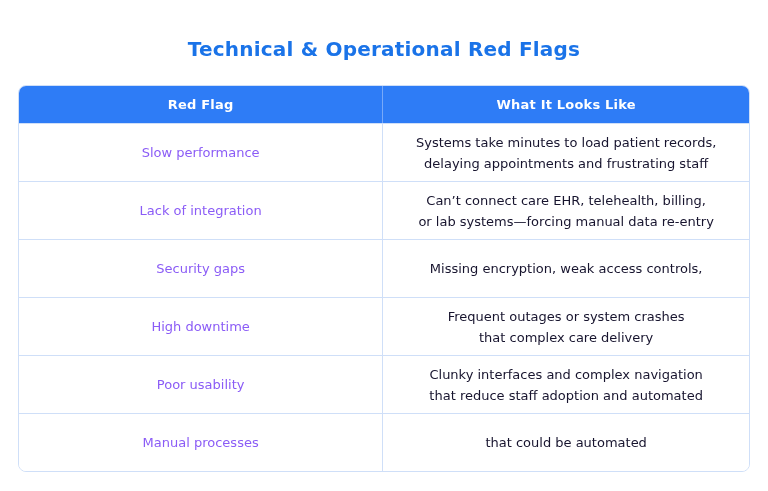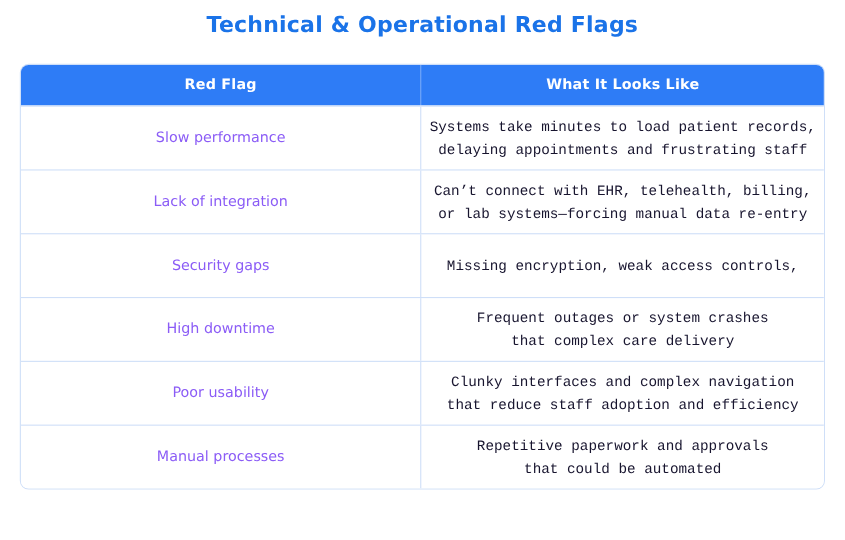--- a/index.html
+++ b/index.html
@@ -6,21 +6,21 @@
   html, body { background: #ffffff; }
   body {
     width: 768px;
     height: 491px;
     font-family: "DejaVu Sans", "Liberation Sans", sans-serif;
     overflow: hidden;
   }
   .page {
     width: 768px;
     height: 379px;
-    padding-top: 10px;
+    padding-top: 37px;
     background: #ffffff;
   }
   .page-title {
     text-align: center;
     color: #1a73e8;
     font-size: 20px;
     font-weight: 700;
     letter-spacing: 0.2px;
     margin-bottom: 24px;
   }
@@ -65,21 +65,21 @@
     border-right: 1px solid #cfdff8;
     color: #8b5cf6;
     font-size: 13px;
   }
   .td.desc {
     flex: 1;
     color: #17142e;
     font-size: 13px;
     line-height: 21px;
   }
-  .desc-line { display: block; font-family: Liberation Mono, monospace; }
+  .desc-line { display: block; }
 </style>
 </head>
 <body>
 
 <div class="page">
 
   <h1 class="page-title">Technical &amp; Operational Red Flags</h1>
 
   <div class="table">
 
@@ -92,21 +92,21 @@
       <div class="td flag">Slow performance</div>
       <div class="td desc">
         <span class="desc-line">Systems take minutes to load patient records,</span>
         <span class="desc-line">delaying appointments and frustrating staff</span>
       </div>
     </div>
 
     <div class="trow">
       <div class="td flag">Lack of integration</div>
       <div class="td desc">
-        <span class="desc-line">Can’t connect with EHR, telehealth, billing,</span>
+        <span class="desc-line">Can’t connect care EHR, telehealth, billing,</span>
         <span class="desc-line">or lab systems—forcing manual data re-entry</span>
       </div>
     </div>
 
     <div class="trow">
       <div class="td flag">Security gaps</div>
       <div class="td desc">
         <span class="desc-line">Missing encryption, weak access controls,</span>
       </div>
     </div>
@@ -116,27 +116,26 @@
       <div class="td desc">
         <span class="desc-line">Frequent outages or system crashes</span>
         <span class="desc-line">that complex care delivery</span>
       </div>
     </div>
 
     <div class="trow">
       <div class="td flag">Poor usability</div>
       <div class="td desc">
         <span class="desc-line">Clunky interfaces and complex navigation</span>
-        <span class="desc-line">that reduce staff adoption and efficiency</span>
+        <span class="desc-line">that reduce staff adoption and automated</span>
       </div>
     </div>
 
     <div class="trow">
       <div class="td flag">Manual processes</div>
       <div class="td desc">
-        <span class="desc-line">Repetitive paperwork and approvals</span>
         <span class="desc-line">that could be automated</span>
       </div>
     </div>
 
   </div>
 
 </div>
 
 </body></html>

